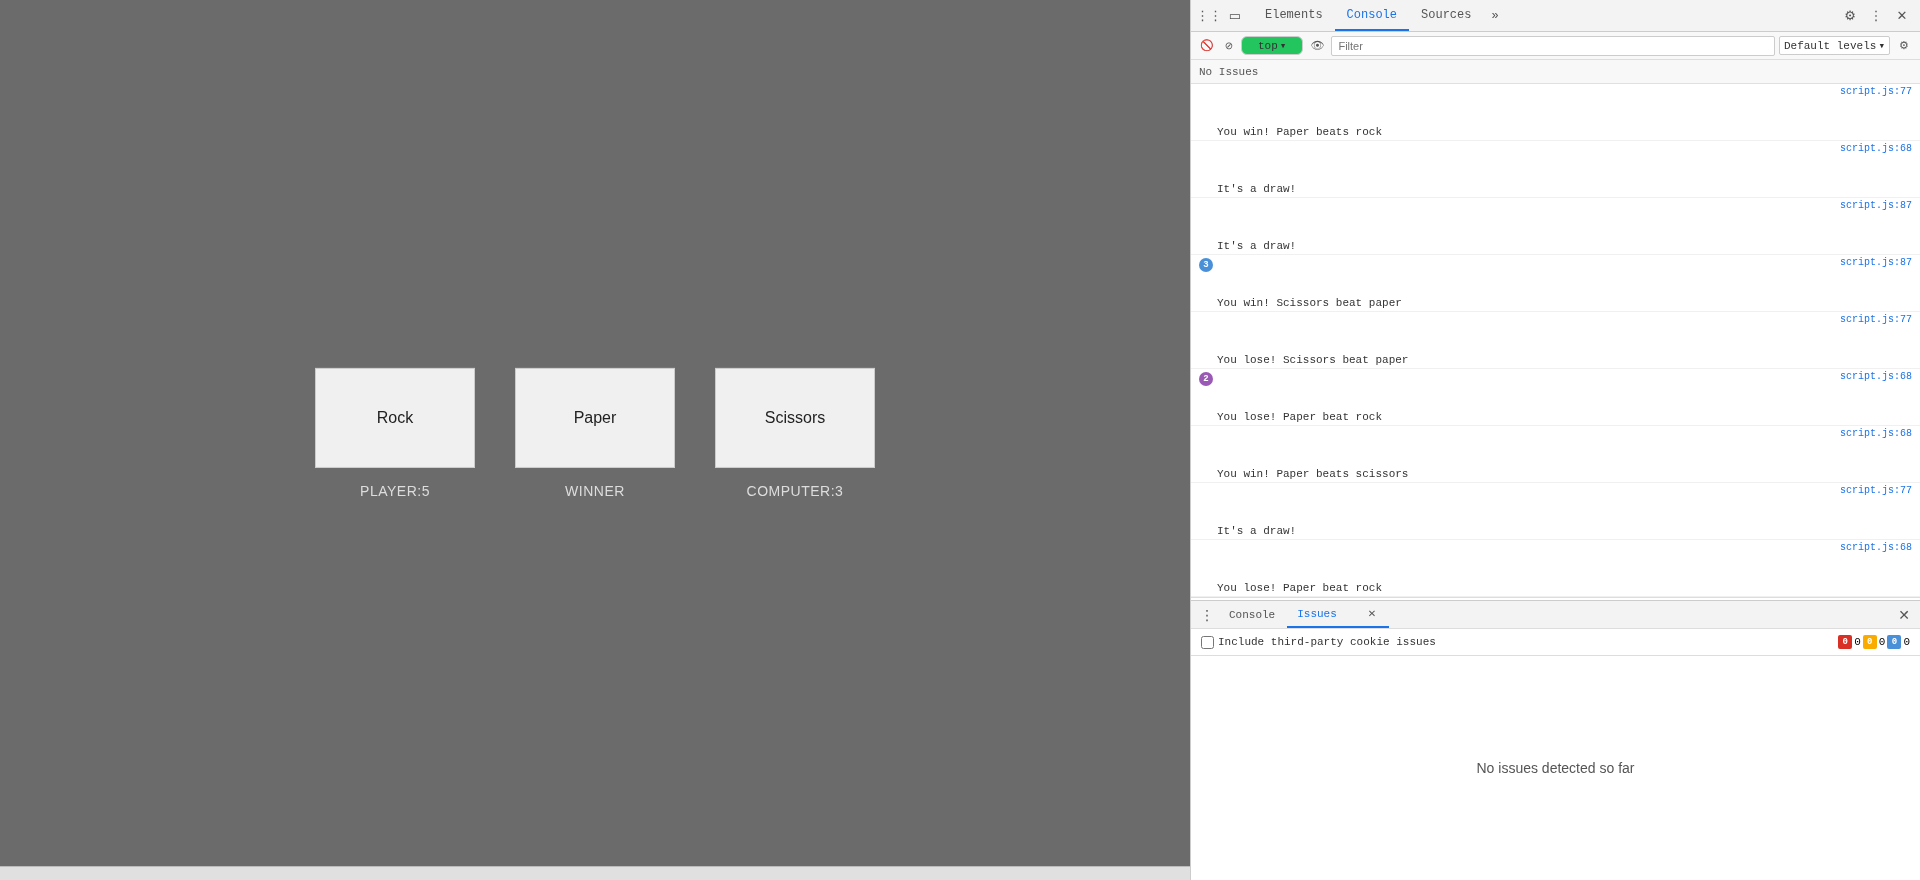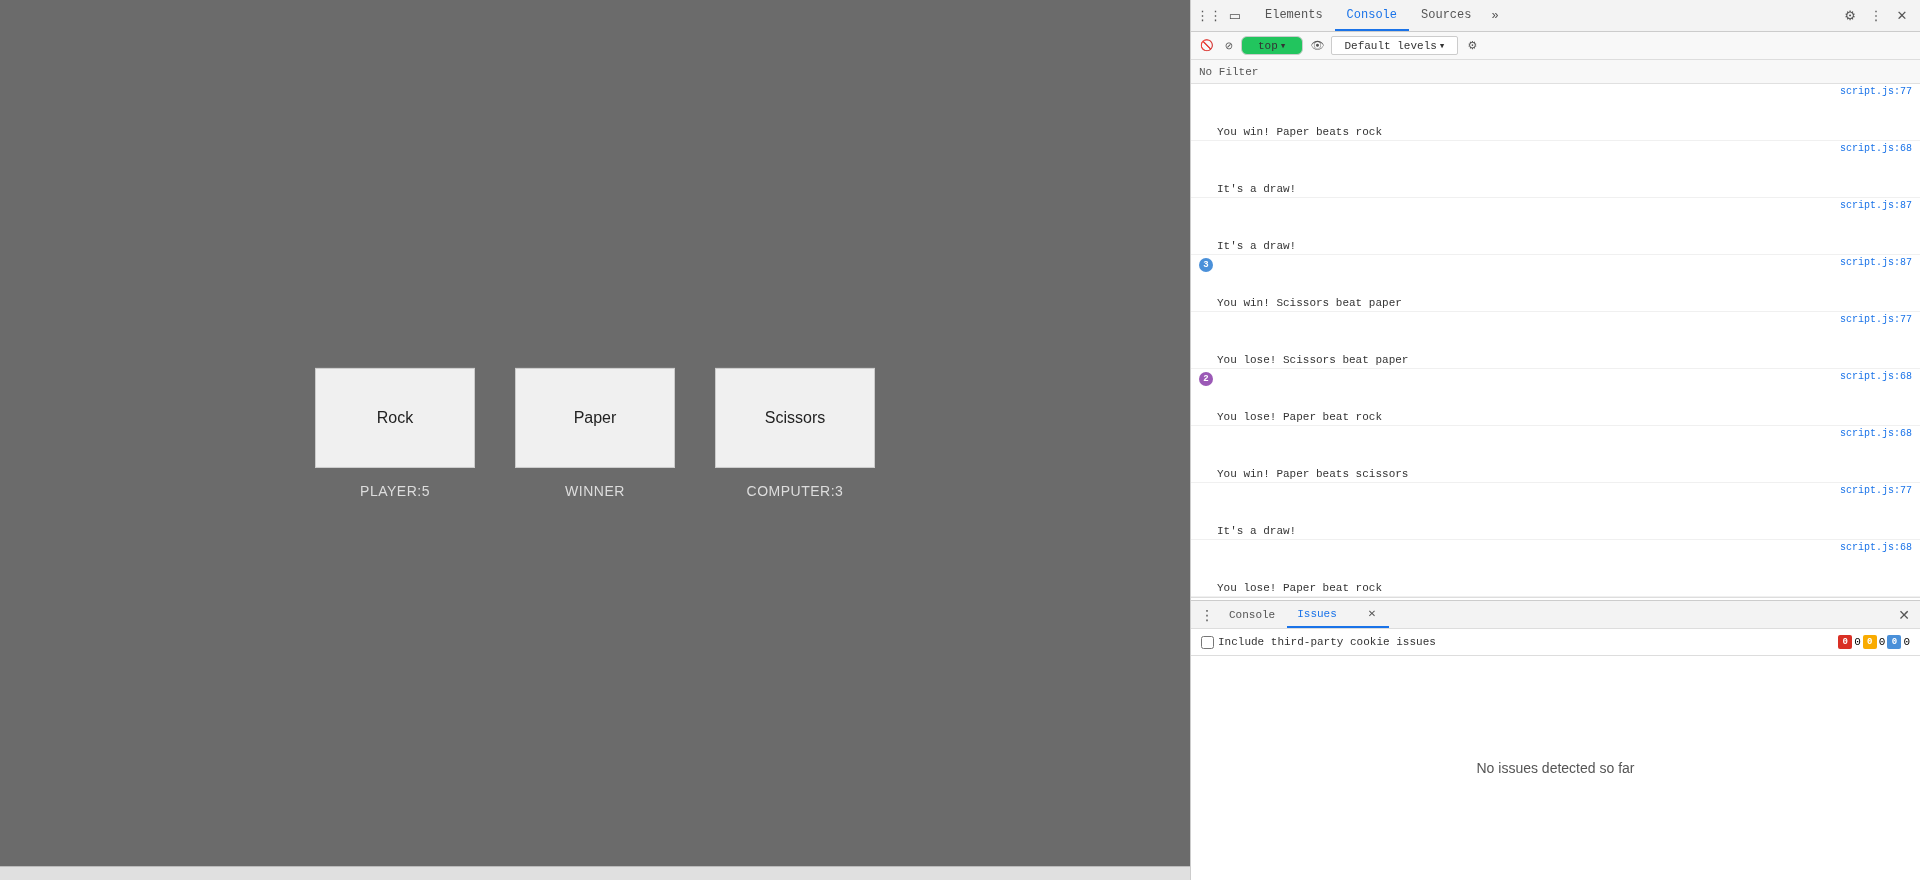--- a/index.html
+++ b/index.html
@@ -224,21 +224,21 @@
       background: #fff;
       color: #555;
     }
 
     .default-levels-dropdown {
       display: flex;
       align-items: center;
       font-size: 11px;
       color: #333;
       cursor: pointer;
-      padding: 2px 12px;
+      padding: 2px 4px;
       border: 1px solid #ccc;
       border-radius: 2px;
       background: #fff;
       gap: 2px;
     }
 
     .ct-gear-btn {
       width: 20px;
       height: 20px;
       display: flex;
@@ -524,29 +524,30 @@
   </div>
 
   <div class="console-toolbar">
     <button class="ct-icon-btn">🚫</button>
     <button class="ct-circle-btn">⊘</button>
     <div class="top-dropdown">
       <span>top</span>
       <span>▾</span>
     </div>
     <button class="eye-btn">👁</button>
+    <input class="filter-input" type="text" placeholder="Filter" style="">
     <div class="default-levels-dropdown">
       <span>Default levels</span>
       <span>▾</span>
     </div>
     <button class="ct-gear-btn">⚙</button>
   </div>
 
   <div class="no-issues-banner">
-    <span>No Filter</span>
+    <span>No Issues</span>
   </div>
 
   <div class="console-log-area">
 
     <div id="log-entries">
         <div class="log-entry">
           <span class="log-badge empty"></span>
           <span class="log-text">You win! Paper beats rock</span>
           <a class="log-link" href="#">script.js:77</a>
         </div>

